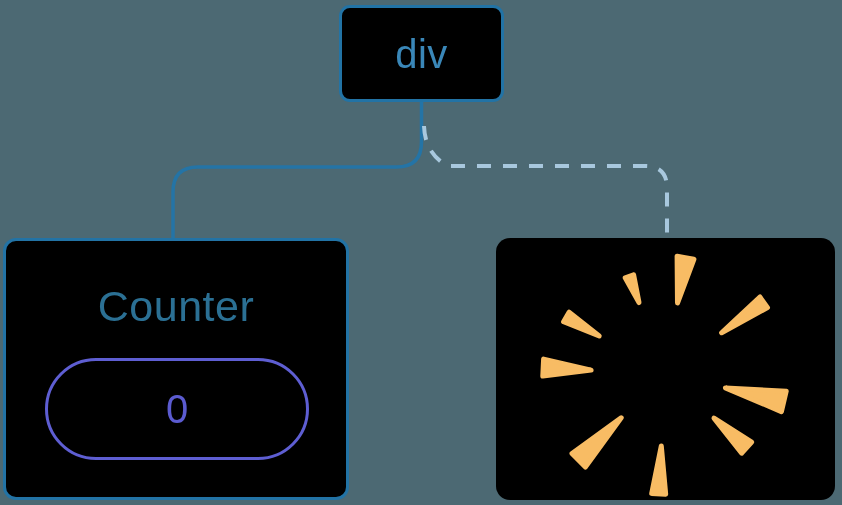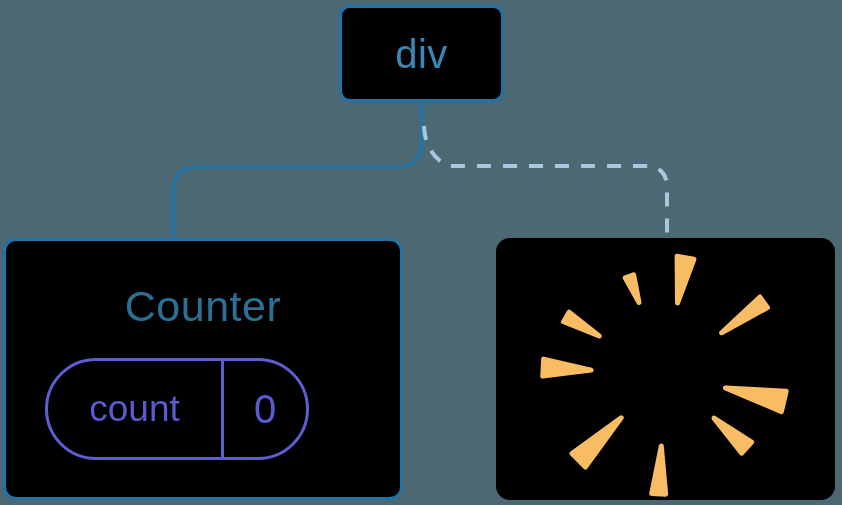--- a/index.html
+++ b/index.html
@@ -16,21 +16,21 @@
   }
   .root-node {
     left:339px; top:5px; width:165px; height:97px;
     border:3px solid #2273a5; border-radius:11px;
     display:flex; align-items:center; justify-content:center;
   }
   .root-label {
     color:#3a87b8; font-size:40px; line-height:1; letter-spacing:0.5px;
   }
   .counter-node {
-    left:3px; top:238px; width:400px; height:262px;
+    left:3px; top:238px; width:346px; height:262px;
     border:3px solid #2273a5; border-radius:13px;
   }
   .counter-title {
     position:absolute; left:0; right:0; top:44px;
     text-align:center; color:#2b7094;
     font-size:43px; line-height:1; letter-spacing:0.5px;
   }
   .state-pill {
     position:absolute; left:39px; top:117px; width:264px; height:102px;
     border:3px solid #5e5ed2; border-radius:51px;
@@ -60,21 +60,20 @@
     <path d="M 424 126 Q 425 154 448 166 L 645 166 Q 667 166 667 188 L 667 240" fill="none" stroke="#a8c8de" stroke-width="4" stroke-dasharray="14 12"></path>
   </svg>
 
   <div class="card root-node">
     <span class="root-label">div</span>
   </div>
 
   <div class="card counter-node">
     <div class="counter-title">Counter</div>
     <div class="state-pill">
-      <div class="state-key">count</div>
       <div class="state-value">0</div>
     </div>
   </div>
 
   <div class="card removed-node">
     <svg class="poof" width="339" height="262" viewBox="0 0 339 262" fill="#f8bc64" stroke="#f8bc64" stroke-width="5" stroke-linejoin="round">
       <polygon points="181.5,65.1 197.9,21.3 181.1,18.3"></polygon>
       <polygon points="143,64.6 137.6,36.8 129.2,39.8"></polygon>
       <polygon points="103.2,98 73.1,74.2 67.6,83.8"></polygon>
       <polygon points="95.1,132.1 47.6,121.1 46.8,138.1"></polygon>

